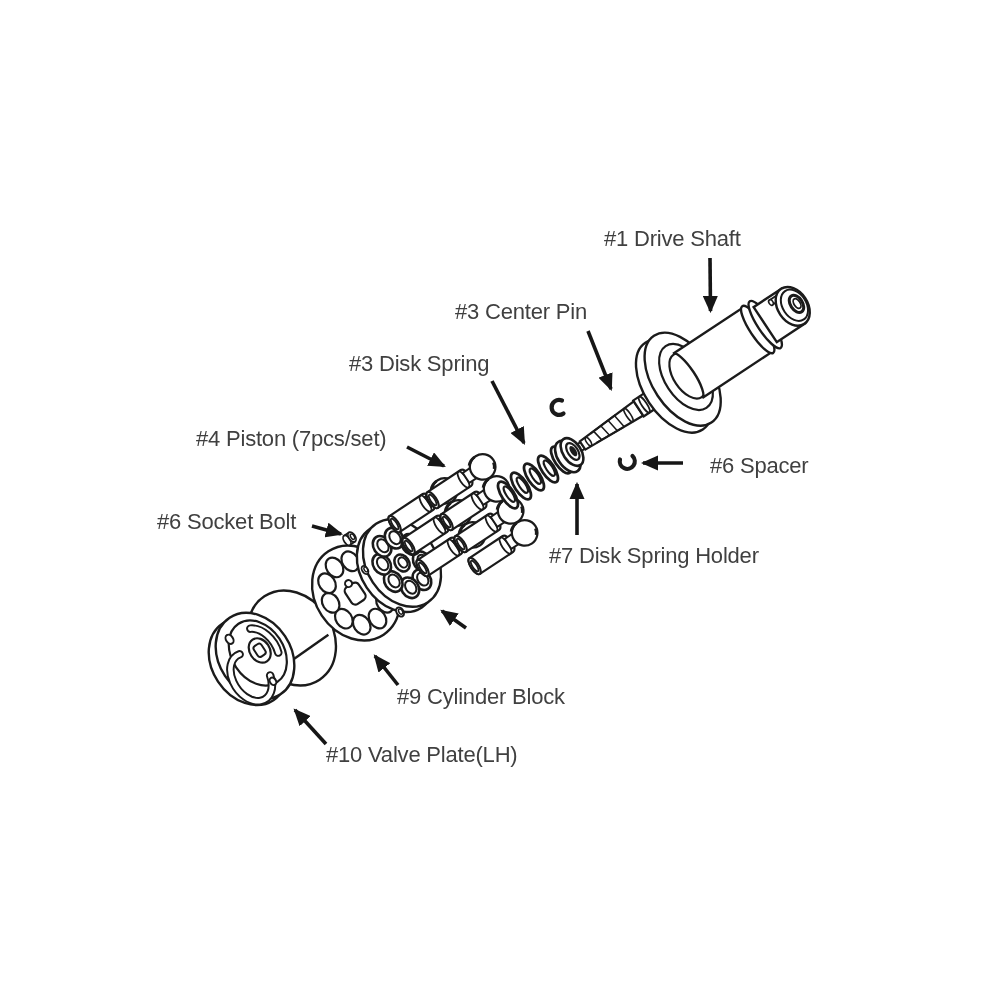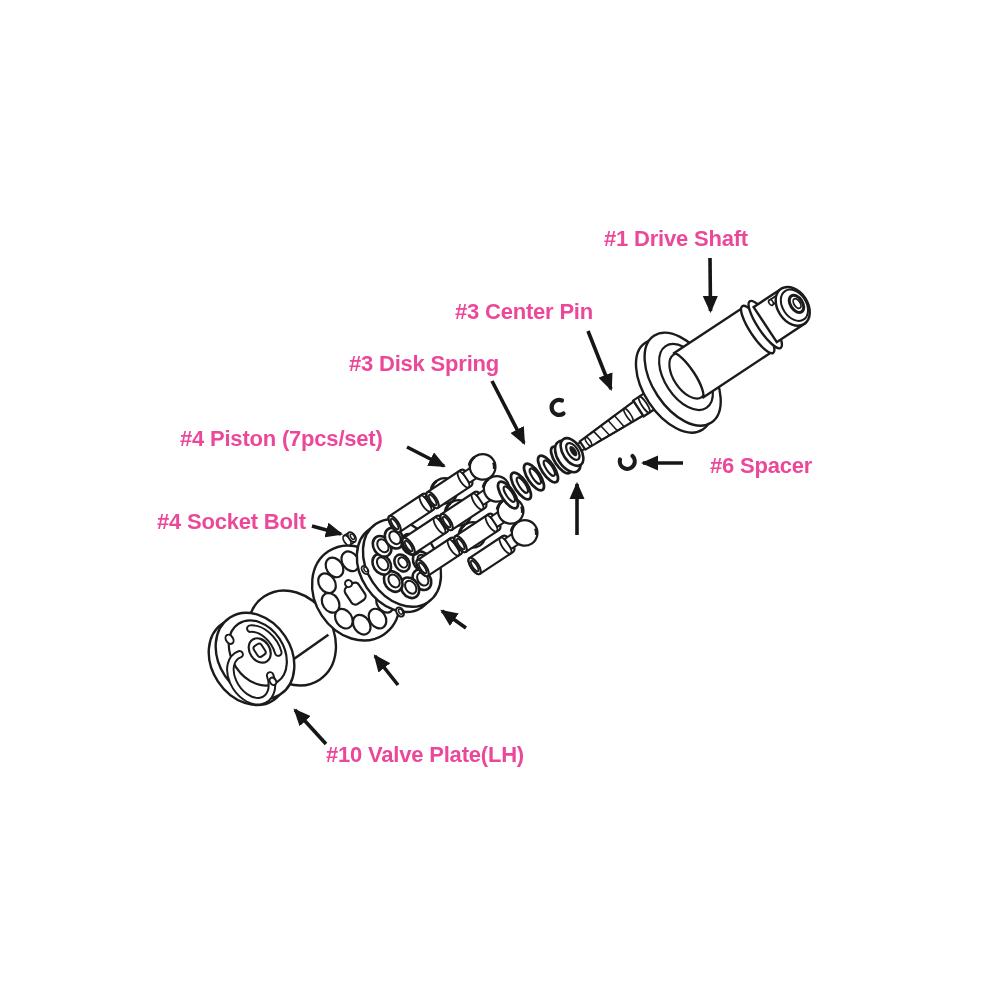--- a/index.html
+++ b/index.html
@@ -3,27 +3,27 @@
 <meta charset="utf-8">
 <style>
   html,body{margin:0;padding:0;background:#ffffff;}
   #stage{
     position:relative;width:1000px;height:1000px;background:#ffffff;overflow:hidden;
     font-family:"Liberation Sans","DejaVu Sans",sans-serif;
   }
   #art{position:absolute;left:0;top:0;}
   .part-label{
     position:absolute;white-space:nowrap;
-    font-size:22px;font-weight:700;line-height:1.05;
-    color:#ec4899;letter-spacing:-0.2px;
+    font-size:22px;font-weight:400;line-height:1.05;
+    color:#404040;letter-spacing:-0.2px;
   }
   .lbl-1{left:604px;top:227px;}
   .lbl-2{left:455px;top:300px;}
   .lbl-3{left:349px;top:352px;}
-  .lbl-4{left:180px;top:427px;text-align:center;}
+  .lbl-4{left:196px;top:427px;text-align:center;}
   .lbl-5{left:157px;top:510px;}
   .lbl-6{left:710px;top:454px;}
   .lbl-7{left:549px;top:544px;}
   .lbl-8{left:472px;top:625px;}
   .lbl-9{left:397px;top:685px;}
   .lbl-10{left:326px;top:743px;text-align:right;}
 </style>
 </head>
 <body>
 
@@ -206,16 +206,18 @@
       <line x1="466" y1="628" x2="442" y2="611" marker-end="url(#ah)"></line>
       <line x1="398" y1="685" x2="375" y2="656" marker-end="url(#ah)"></line>
       <line x1="326" y1="744" x2="295" y2="710" marker-end="url(#ah)"></line>
     </g>
   </svg>
 
   <div class="part-label lbl-1">#1 Drive Shaft</div>
   <div class="part-label lbl-2">#3 Center Pin</div>
   <div class="part-label lbl-3">#3 Disk Spring</div>
   <div class="part-label lbl-4">#4 Piston (7pcs/set)</div>
-  <div class="part-label lbl-5">#4 Socket Bolt</div>
+  <div class="part-label lbl-5">#6 Socket Bolt</div>
   <div class="part-label lbl-6">#6 Spacer</div>
+  <div class="part-label lbl-7">#7 Disk Spring Holder</div>
+  <div class="part-label lbl-9">#9 Cylinder Block</div>
   <div class="part-label lbl-10">#10 Valve Plate(LH)</div>
 </div>
 
 </body></html>

